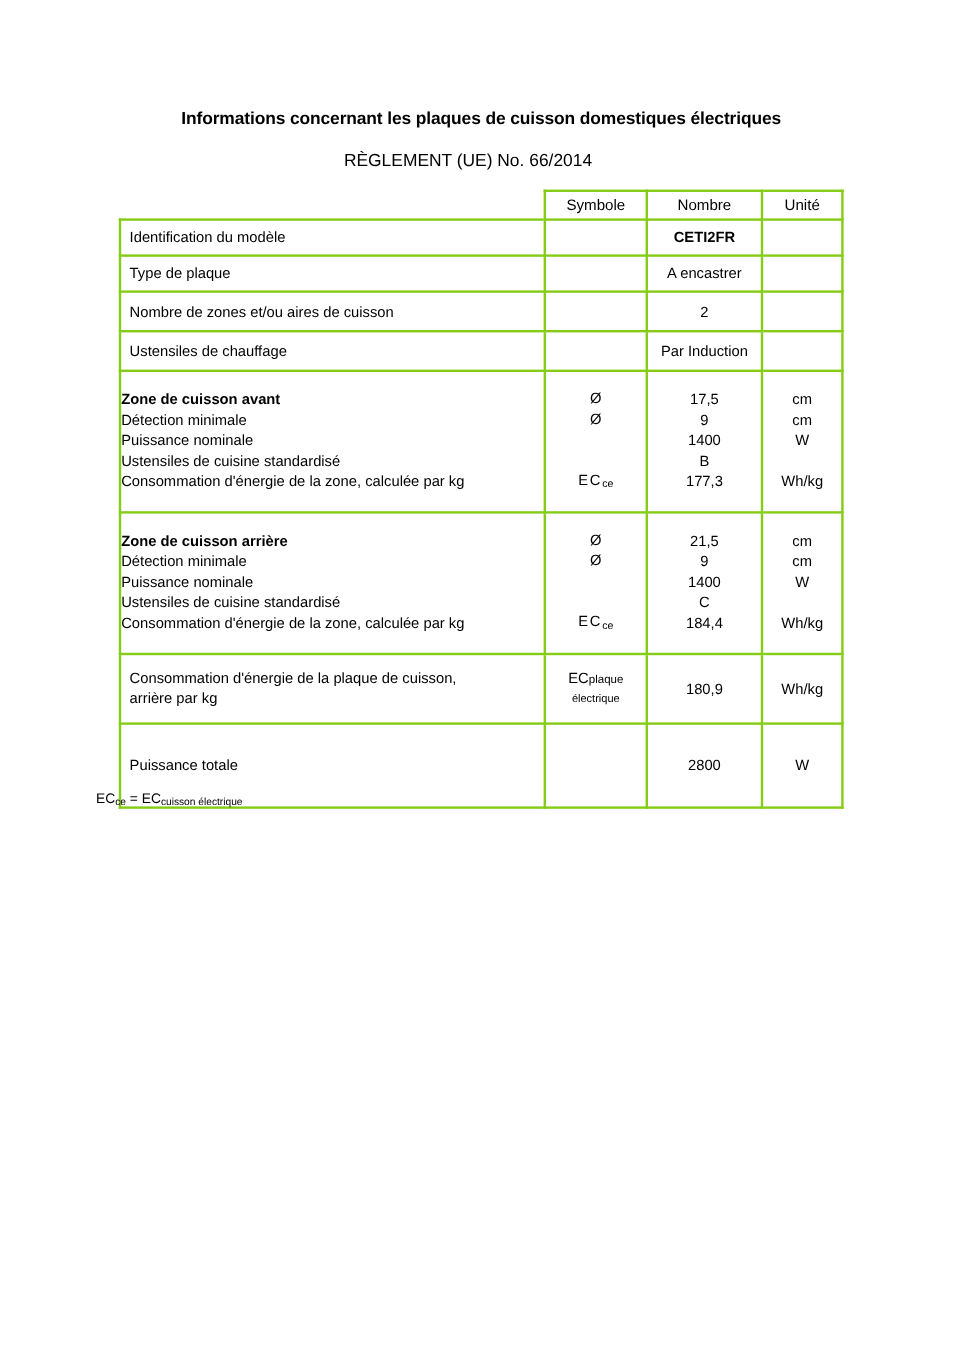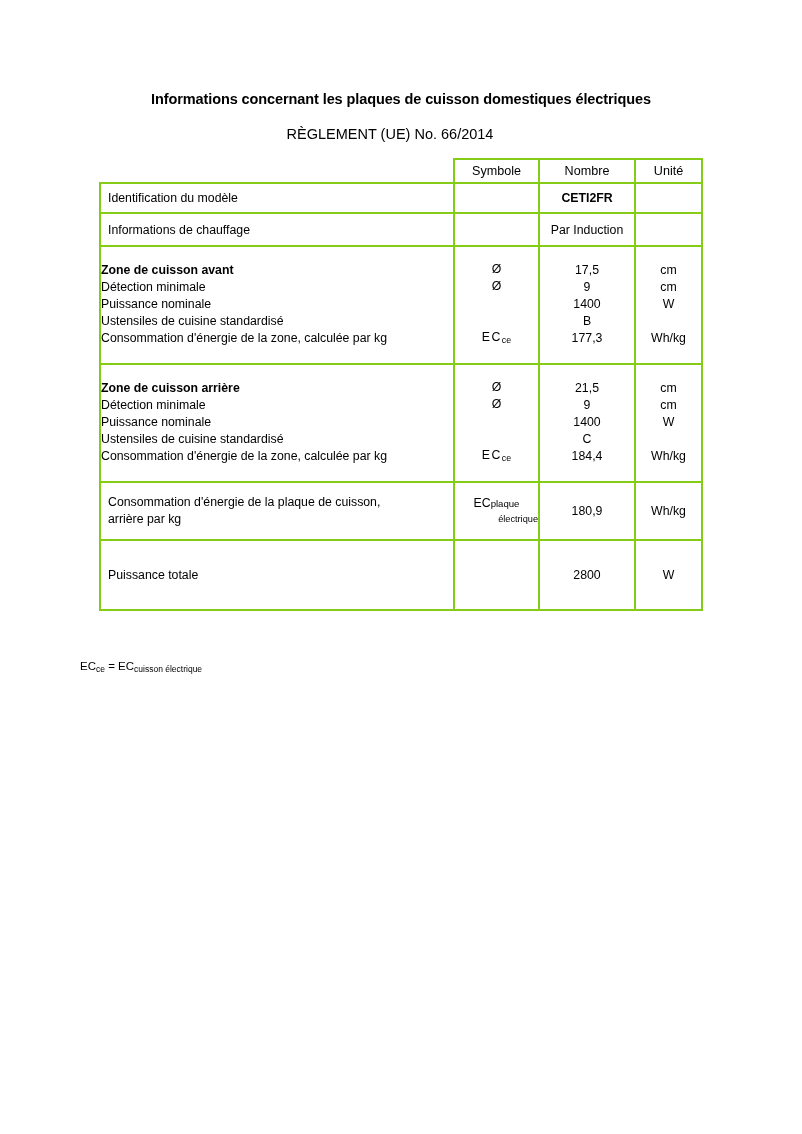--- a/index.html
+++ b/index.html
@@ -118,21 +118,20 @@
 
   .ec-block {
     line-height: 14px;
     text-align: center;
     font-size: 12.3px;
   }
   .ec-block .l2 {
     font-size: 9.2px;
     display: block;
     margin-top: 1px;
-    text-align: right;
   }
   .ec-block .l1sub {
     font-size: 9.6px;
     vertical-align: baseline;
     margin-top: 12px;
   }
 
   tr.big-row td { height: 56px; }
   tr.total-row td { height: 62px; }
 
@@ -179,24 +178,36 @@
         <td class="head">Unité</td>
       </tr>
 
       <tr class="simple-row">
         <td class="label">Identification du modèle</td>
         <td class="sym"></td>
         <td class="val bold">CETI2FR</td>
         <td class="unit"></td>
       </tr>
 
-
+      <tr class="simple-row">
+        <td class="label">Type de plaque</td>
+        <td class="sym"></td>
+        <td class="val">A encastrer</td>
+        <td class="unit"></td>
+      </tr>
 
       <tr class="simple-row tall">
-        <td class="label">Informations de chauffage</td>
+        <td class="label">Nombre de zones et/ou aires de cuisson</td>
+        <td class="sym"></td>
+        <td class="val">2</td>
+        <td class="unit"></td>
+      </tr>
+
+      <tr class="simple-row tall">
+        <td class="label">Ustensiles de chauffage</td>
         <td class="sym"></td>
         <td class="val">Par Induction</td>
         <td class="unit"></td>
       </tr>
 
       <tr>
         <td class="zone-cell">
           <div class="zone-lines">
             <div class="hd">Zone de cuisson avant</div>
             <div>Détection minimale</div>

